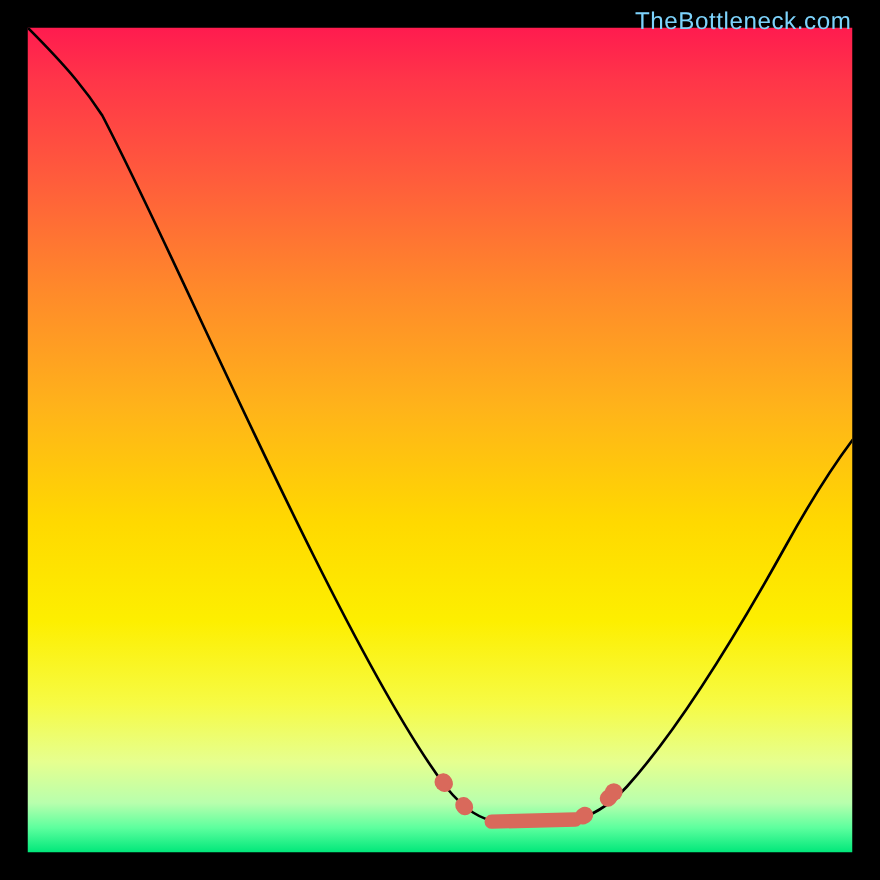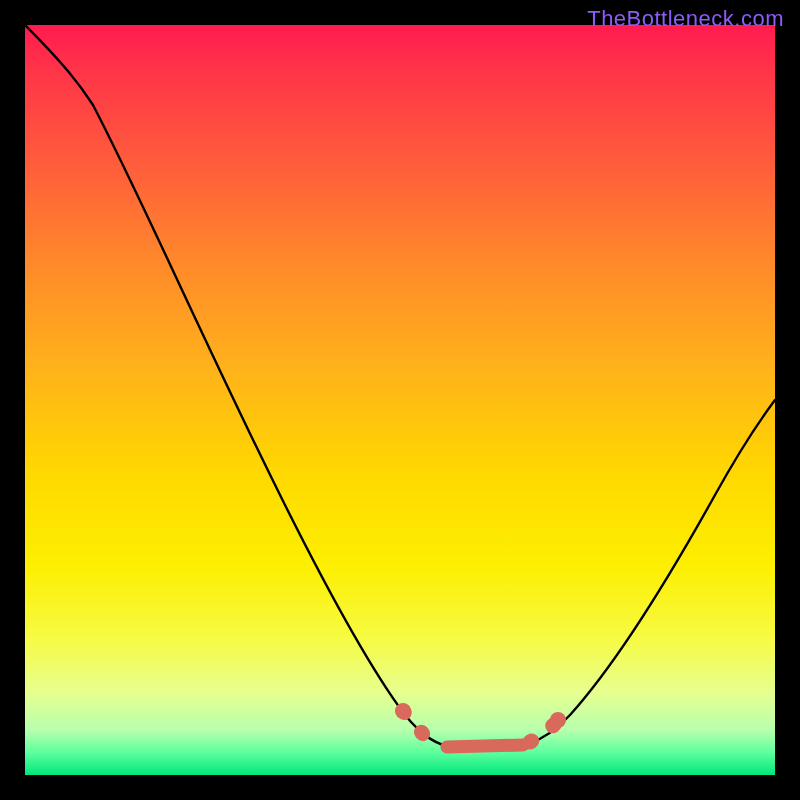--- a/index.html
+++ b/index.html
@@ -13,22 +13,22 @@
   }
   .stage {
     position: relative;
     width: 800px;
     height: 800px;
     background: #000;
   }
   .watermark {
     position: absolute;
     top: 6px;
-    right: 16px;
-    color: #8b5cf6;
+    right: 26px;
+    color: #7dd3fc;
     font-size: 22px;
     font-weight: 500;
     letter-spacing: 0.5px;
     z-index: 5;
   }
   .plot-area {
     position: absolute;
     left: 25px;
     top: 25px;
     width: 750px;

